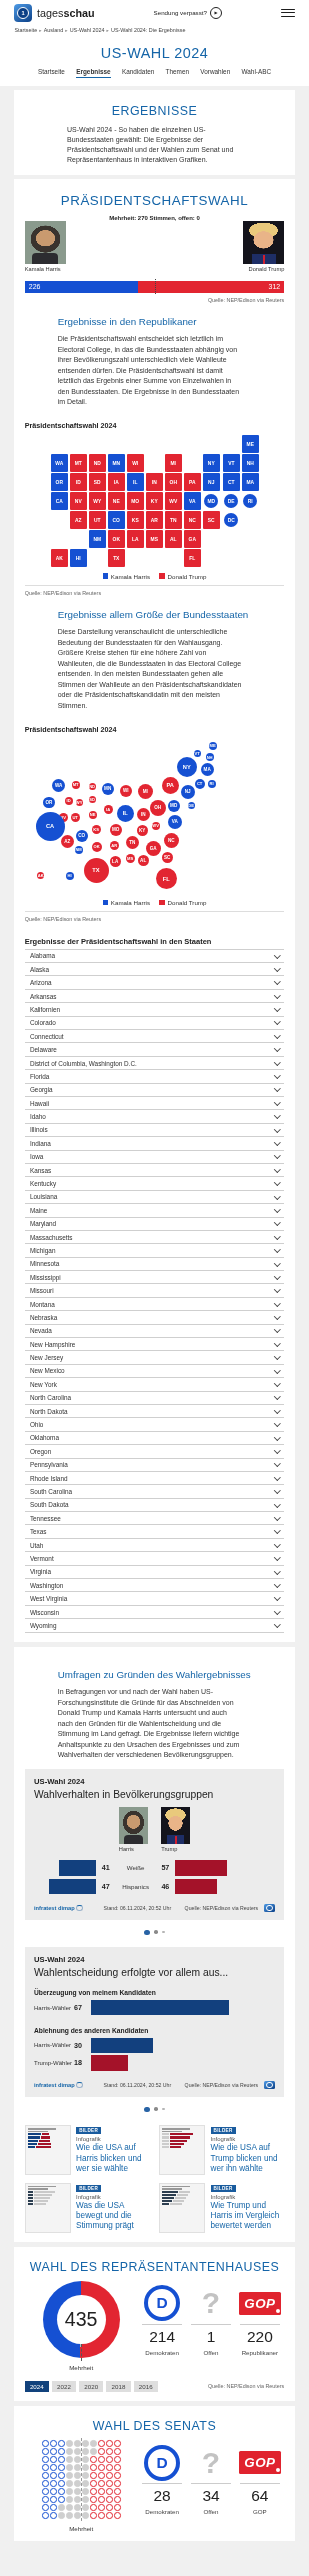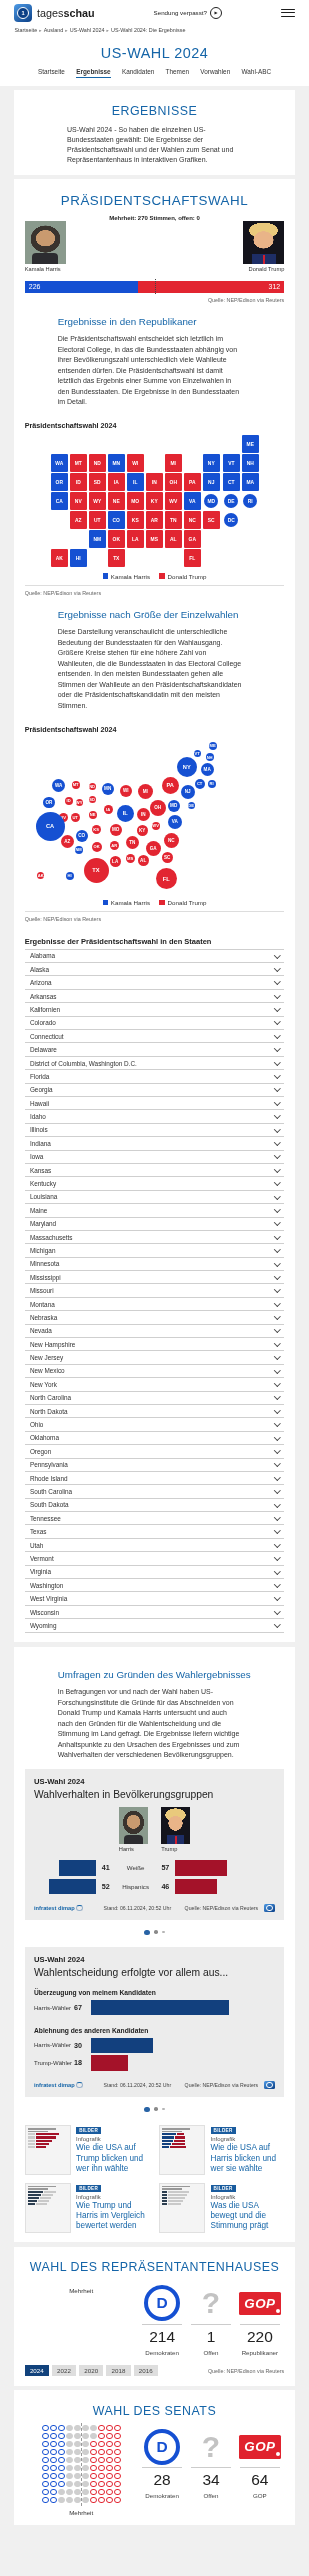--- a/index.html
+++ b/index.html
@@ -350,21 +350,21 @@
         <span>Kamala Harris</span>
       </span>
       <span class="it">
         <span class="sw" style="background: rgb(226, 37, 49);"></span>
         <span>Donald Trump</span>
       </span>
     </div>
   <div class="hr"></div>
   <div class="src">Quelle: NEP/Edison via Reuters</div>
 
-  <div class="subhead">Ergebnisse nach Größe der Einzelwahlen</div>
+  <div class="subhead">Ergebnisse allem Größe der Bundesstaaten</div>
   <p class="bodycol">Diese Darstellung veranschaulicht die unterschiedliche Bedeutung der Bundesstaaten für den Wahlausgang. Größere Kreise stehen für eine höhere Zahl von Wahlleuten, die die Bundesstaaten in das Electoral College entsenden. In den meisten Bundesstaaten gehen alle Stimmen der Wahlleute an den Präsidentschaftskandidaten oder die Präsidentschaftskandidatin mit den meisten Stimmen.</p>
   <div class="charttitle">Präsidentschaftswahl 2024</div>
   <div class="bubbles">
       <div class="bub" style="left: 175px; top: 4.1px; width: 8.2px; height: 8.2px; background: rgb(21, 80, 210); font-size: 4.1px;">ME</div>
       <div class="bub" style="left: 160px; top: 12px; width: 7.2px; height: 7.2px; background: rgb(21, 80, 210); font-size: 4.1px;">VT</div>
       <div class="bub" style="left: 172px; top: 15.5px; width: 8.2px; height: 8.2px; background: rgb(21, 80, 210); font-size: 4.1px;">NH</div>
       <div class="bub" style="left: 143px; top: 19px; width: 20.6px; height: 20.6px; background: rgb(21, 80, 210); font-size: 5.7px;">NY</div>
       <div class="bub" style="left: 167px; top: 25px; width: 13.4px; height: 13.4px; background: rgb(21, 80, 210); font-size: 4.6px;">MA</div>
       <div class="bub" style="left: 161px; top: 41px; width: 10.3px; height: 10.3px; background: rgb(21, 80, 210); font-size: 4.1px;">CT</div>
       <div class="bub" style="left: 174px; top: 42px; width: 8.2px; height: 8.2px; background: rgb(21, 80, 210); font-size: 4.1px;">RI</div>
@@ -660,21 +660,21 @@
           <div class="cat">Weiße</div>
           <div class="vr">57</div>
           <div class="rb">
             <i style="width: 52px;"></i>
           </div>
         </div>
         <div class="demorow">
           <div class="lb">
             <i style="width: 47px;"></i>
           </div>
-          <div class="vl">52</div>
+          <div class="vl">47</div>
           <div class="cat">Hispanics</div>
           <div class="vr">46</div>
           <div class="rb">
             <i style="width: 42px;"></i>
           </div>
         </div>
       </div>
     <div class="cfoot">
       <span class="ifr">
           <span>infratest dimap</span>
@@ -732,130 +732,136 @@
       <b style="width: 3.6px; height: 3.6px; background: rgb(138, 138, 138);"></b>
       <b style="width: 2.1px; height: 2.1px; background: rgb(181, 181, 181);"></b>
     </div>
 
   <div class="teasers">
       <div class="teaser">
         <div class="thumb">
           <div class="tl" style="width: 70%;"></div>
           <div class="tl" style="width: 50%;"></div>
           <div class="row">
-            <u style="width: 7.2px; background: rgb(204, 204, 204);"></u>
-            <u style="background: rgb(164, 18, 41); width: 23px;"></u>
-          </div>
-          <div class="row">
-            <u style="width: 7.2px; background: rgb(204, 204, 204);"></u>
-            <u style="background: rgb(164, 18, 41); width: 19.6px;"></u>
-          </div>
-          <div class="row">
-            <u style="width: 7.2px; background: rgb(204, 204, 204);"></u>
-            <u style="background: rgb(164, 18, 41); width: 16.5px;"></u>
-          </div>
-          <div class="row">
-            <u style="width: 7.2px; background: rgb(204, 204, 204);"></u>
+            <u style="background: rgb(18, 64, 126); width: 13.4px;"></u>
+            <u style="background: rgb(164, 18, 41); width: 7.2px;"></u>
+          </div>
+          <div class="row">
+            <u style="background: rgb(18, 64, 126); width: 12px;"></u>
+            <u style="background: rgb(164, 18, 41); width: 9.3px;"></u>
+          </div>
+          <div class="row">
+            <u style="background: rgb(18, 64, 126); width: 10.3px;"></u>
+            <u style="background: rgb(164, 18, 41); width: 11.3px;"></u>
+          </div>
+          <div class="row">
+            <u style="background: rgb(18, 64, 126); width: 8.8px;"></u>
             <u style="background: rgb(164, 18, 41); width: 13.4px;"></u>
           </div>
           <div class="row">
-            <u style="width: 7.2px; background: rgb(204, 204, 204);"></u>
-            <u style="background: rgb(164, 18, 41); width: 10.3px;"></u>
-          </div>
-        </div>
-        <div class="ttext"><span class="badge">BILDER</span><div class="kick">Infografik</div><div class="tease-h">Wie die USA auf Trump blicken und wer ihn wählte</div></div>
+            <u style="background: rgb(18, 64, 126); width: 7.2px;"></u>
+            <u style="background: rgb(164, 18, 41); width: 15.5px;"></u>
+          </div>
+        </div>
+        <div class="ttext"><span class="badge">BILDER</span><div class="kick">Infografik</div><div class="tease-h">Wie die USA auf Harris blicken und wer sie wählte</div></div>
       </div>
       <div class="teaser">
         <div class="thumb">
           <div class="tl" style="width: 70%;"></div>
           <div class="tl" style="width: 50%;"></div>
           <div class="row">
-            <u style="background: rgb(18, 64, 126); width: 13.4px;"></u>
-            <u style="background: rgb(164, 18, 41); width: 7.2px;"></u>
-          </div>
-          <div class="row">
-            <u style="background: rgb(18, 64, 126); width: 12px;"></u>
-            <u style="background: rgb(164, 18, 41); width: 9.3px;"></u>
-          </div>
-          <div class="row">
-            <u style="background: rgb(18, 64, 126); width: 10.3px;"></u>
-            <u style="background: rgb(164, 18, 41); width: 11.3px;"></u>
-          </div>
-          <div class="row">
-            <u style="background: rgb(18, 64, 126); width: 8.8px;"></u>
+            <u style="width: 7.2px; background: rgb(204, 204, 204);"></u>
+            <u style="background: rgb(164, 18, 41); width: 23px;"></u>
+          </div>
+          <div class="row">
+            <u style="width: 7.2px; background: rgb(204, 204, 204);"></u>
+            <u style="background: rgb(164, 18, 41); width: 19.6px;"></u>
+          </div>
+          <div class="row">
+            <u style="width: 7.2px; background: rgb(204, 204, 204);"></u>
+            <u style="background: rgb(164, 18, 41); width: 16.5px;"></u>
+          </div>
+          <div class="row">
+            <u style="width: 7.2px; background: rgb(204, 204, 204);"></u>
             <u style="background: rgb(164, 18, 41); width: 13.4px;"></u>
           </div>
           <div class="row">
-            <u style="background: rgb(18, 64, 126); width: 7.2px;"></u>
-            <u style="background: rgb(164, 18, 41); width: 15.5px;"></u>
-          </div>
-        </div>
-        <div class="ttext"><span class="badge">BILDER</span><div class="kick">Infografik</div><div class="tease-h">Wie die USA auf Harris blicken und wer sie wählte</div></div>
+            <u style="width: 7.2px; background: rgb(204, 204, 204);"></u>
+            <u style="background: rgb(164, 18, 41); width: 10.3px;"></u>
+          </div>
+        </div>
+        <div class="ttext"><span class="badge">BILDER</span><div class="kick">Infografik</div><div class="tease-h">Wie die USA auf Trump blicken und wer ihn wählte</div></div>
       </div>
       <div class="teaser">
         <div class="thumb">
           <div class="tl" style="width: 70%;"></div>
           <div class="tl" style="width: 50%;"></div>
           <div class="row">
-            <u style="background: rgb(44, 62, 80); width: 15.5px;"></u>
-            <u style="background: rgb(201, 201, 201); width: 11.3px;"></u>
-          </div>
-          <div class="row">
-            <u style="background: rgb(44, 62, 80); width: 13.4px;"></u>
-            <u style="background: rgb(201, 201, 201); width: 11.3px;"></u>
-          </div>
-          <div class="row">
-            <u style="background: rgb(44, 62, 80); width: 11.3px;"></u>
-            <u style="background: rgb(201, 201, 201); width: 11.3px;"></u>
-          </div>
-          <div class="row">
-            <u style="background: rgb(44, 62, 80); width: 9.3px;"></u>
-            <u style="background: rgb(201, 201, 201); width: 11.3px;"></u>
-          </div>
-          <div class="row">
-            <u style="background: rgb(44, 62, 80); width: 7.2px;"></u>
-            <u style="background: rgb(201, 201, 201); width: 11.3px;"></u>
-          </div>
-        </div>
-        <div class="ttext"><span class="badge">BILDER</span><div class="kick">Infografik</div><div class="tease-h">Wie Trump und Harris im Vergleich bewertet werden</div></div>
+            <u style="background: rgb(44, 62, 80); width: 5.2px;"></u>
+            <u style="background: rgb(201, 201, 201); width: 20.6px;"></u>
+          </div>
+          <div class="row">
+            <u style="background: rgb(44, 62, 80); width: 5.2px;"></u>
+            <u style="background: rgb(201, 201, 201); width: 18.5px;"></u>
+          </div>
+          <div class="row">
+            <u style="background: rgb(44, 62, 80); width: 5.2px;"></u>
+            <u style="background: rgb(201, 201, 201); width: 16.5px;"></u>
+          </div>
+          <div class="row">
+            <u style="background: rgb(44, 62, 80); width: 5.2px;"></u>
+            <u style="background: rgb(201, 201, 201); width: 14.4px;"></u>
+          </div>
+          <div class="row">
+            <u style="background: rgb(44, 62, 80); width: 5.2px;"></u>
+            <u style="background: rgb(201, 201, 201); width: 12.4px;"></u>
+          </div>
+        </div>
+        <div class="ttext"><span class="badge">BILDER</span><div class="kick">Infografik</div><div class="tease-h">Was die USA bewegt und die Stimmung prägt</div></div>
       </div>
       <div class="teaser">
         <div class="thumb">
           <div class="tl" style="width: 70%;"></div>
           <div class="tl" style="width: 50%;"></div>
           <div class="row">
-            <u style="background: rgb(44, 62, 80); width: 5.2px;"></u>
-            <u style="background: rgb(201, 201, 201); width: 20.6px;"></u>
-          </div>
-          <div class="row">
-            <u style="background: rgb(44, 62, 80); width: 5.2px;"></u>
-            <u style="background: rgb(201, 201, 201); width: 18.5px;"></u>
-          </div>
-          <div class="row">
-            <u style="background: rgb(44, 62, 80); width: 5.2px;"></u>
-            <u style="background: rgb(201, 201, 201); width: 16.5px;"></u>
-          </div>
-          <div class="row">
-            <u style="background: rgb(44, 62, 80); width: 5.2px;"></u>
-            <u style="background: rgb(201, 201, 201); width: 14.4px;"></u>
-          </div>
-          <div class="row">
-            <u style="background: rgb(44, 62, 80); width: 5.2px;"></u>
-            <u style="background: rgb(201, 201, 201); width: 12.4px;"></u>
-          </div>
-        </div>
-        <div class="ttext"><span class="badge">BILDER</span><div class="kick">Infografik</div><div class="tease-h">Was die USA bewegt und die Stimmung prägt</div></div>
+            <u style="background: rgb(44, 62, 80); width: 15.5px;"></u>
+            <u style="background: rgb(201, 201, 201); width: 11.3px;"></u>
+          </div>
+          <div class="row">
+            <u style="background: rgb(44, 62, 80); width: 13.4px;"></u>
+            <u style="background: rgb(201, 201, 201); width: 11.3px;"></u>
+          </div>
+          <div class="row">
+            <u style="background: rgb(44, 62, 80); width: 11.3px;"></u>
+            <u style="background: rgb(201, 201, 201); width: 11.3px;"></u>
+          </div>
+          <div class="row">
+            <u style="background: rgb(44, 62, 80); width: 9.3px;"></u>
+            <u style="background: rgb(201, 201, 201); width: 11.3px;"></u>
+          </div>
+          <div class="row">
+            <u style="background: rgb(44, 62, 80); width: 7.2px;"></u>
+            <u style="background: rgb(201, 201, 201); width: 11.3px;"></u>
+          </div>
+        </div>
+        <div class="ttext"><span class="badge">BILDER</span><div class="kick">Infografik</div><div class="tease-h">Wie Trump und Harris im Vergleich bewertet werden</div></div>
       </div>
     </div>
 </section>
 
 <section class="sec">
   <div class="center-h">WAHL DES REPRÄSENTANTENHAUSES</div>
   <div class="chartrow">
     <div class="chartleft">
+      <div class="donut" id="house-donut" style="background: conic-gradient(rgb(226, 37, 49) 0deg, rgb(226, 37, 49) 50.5747%, rgb(185, 185, 185) 50.5747%, rgb(185, 185, 185) 50.8046%, rgb(21, 80, 210) 50.8046%, rgb(21, 80, 210) 100%);">
+        <div class="hole">
+            <span>435</span>
+          </div>
+        <div class="mline"></div>
+      </div>
       <div class="mehr">Mehrheit</div>
     </div>
     <div class="stats">
       <div class="stat">
         <div class="lg">
             <div class="dlogo">D</div>
           </div>
         <hr>
           <div class="num">214</div>
           <div class="cap">Demokraten</div>

